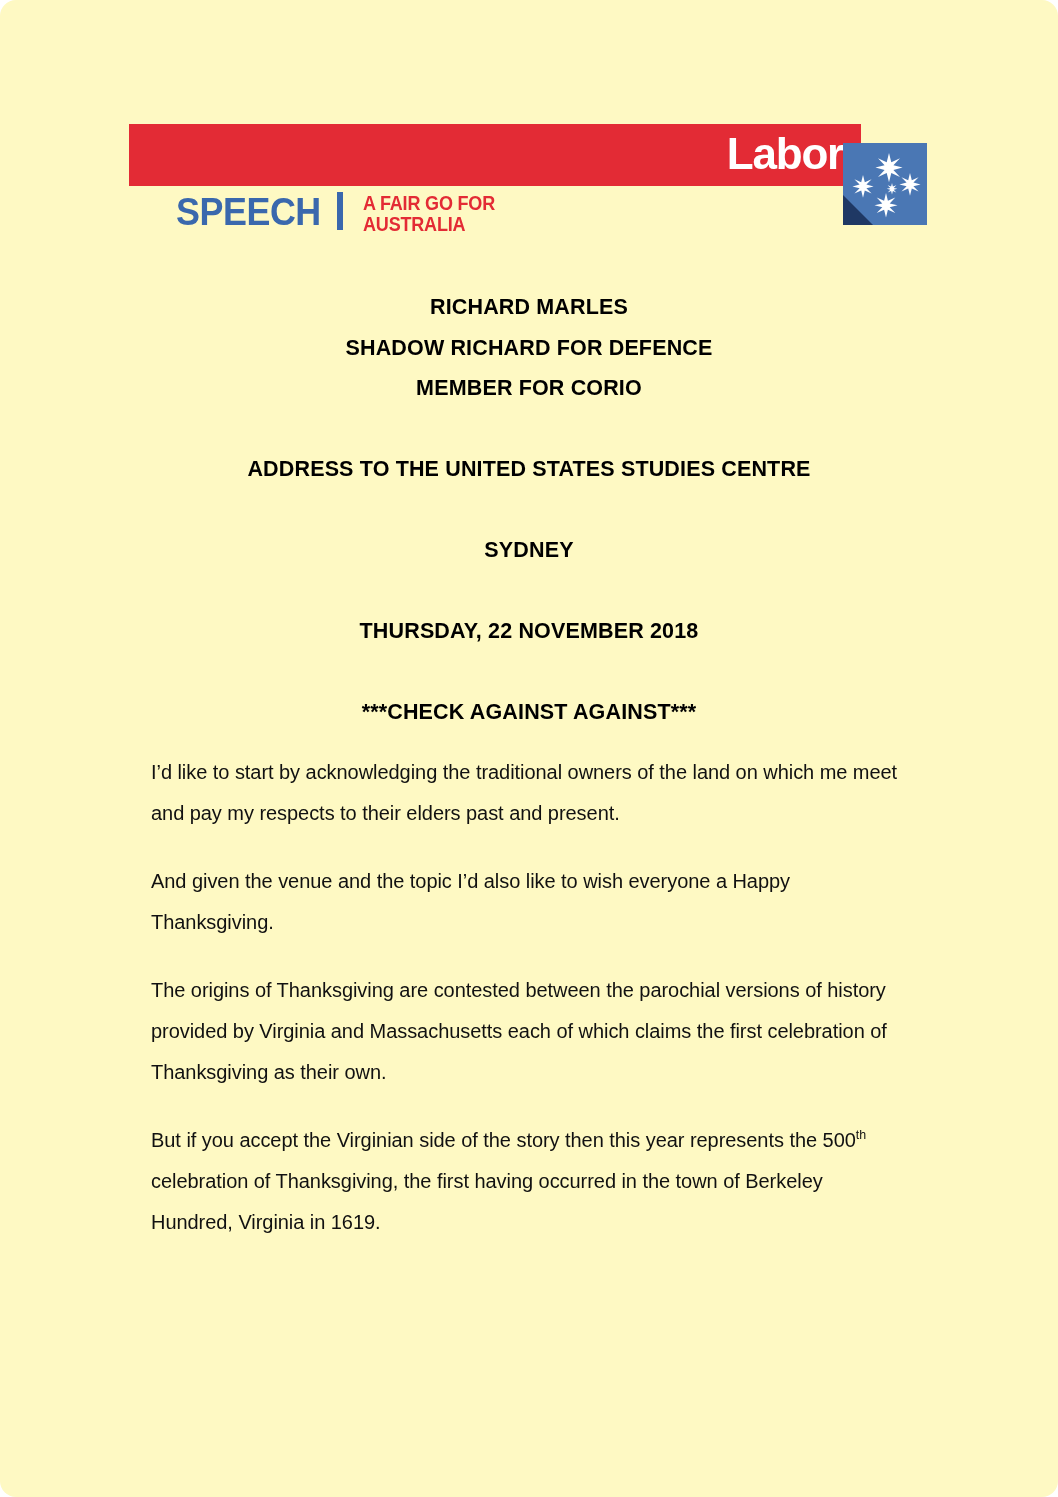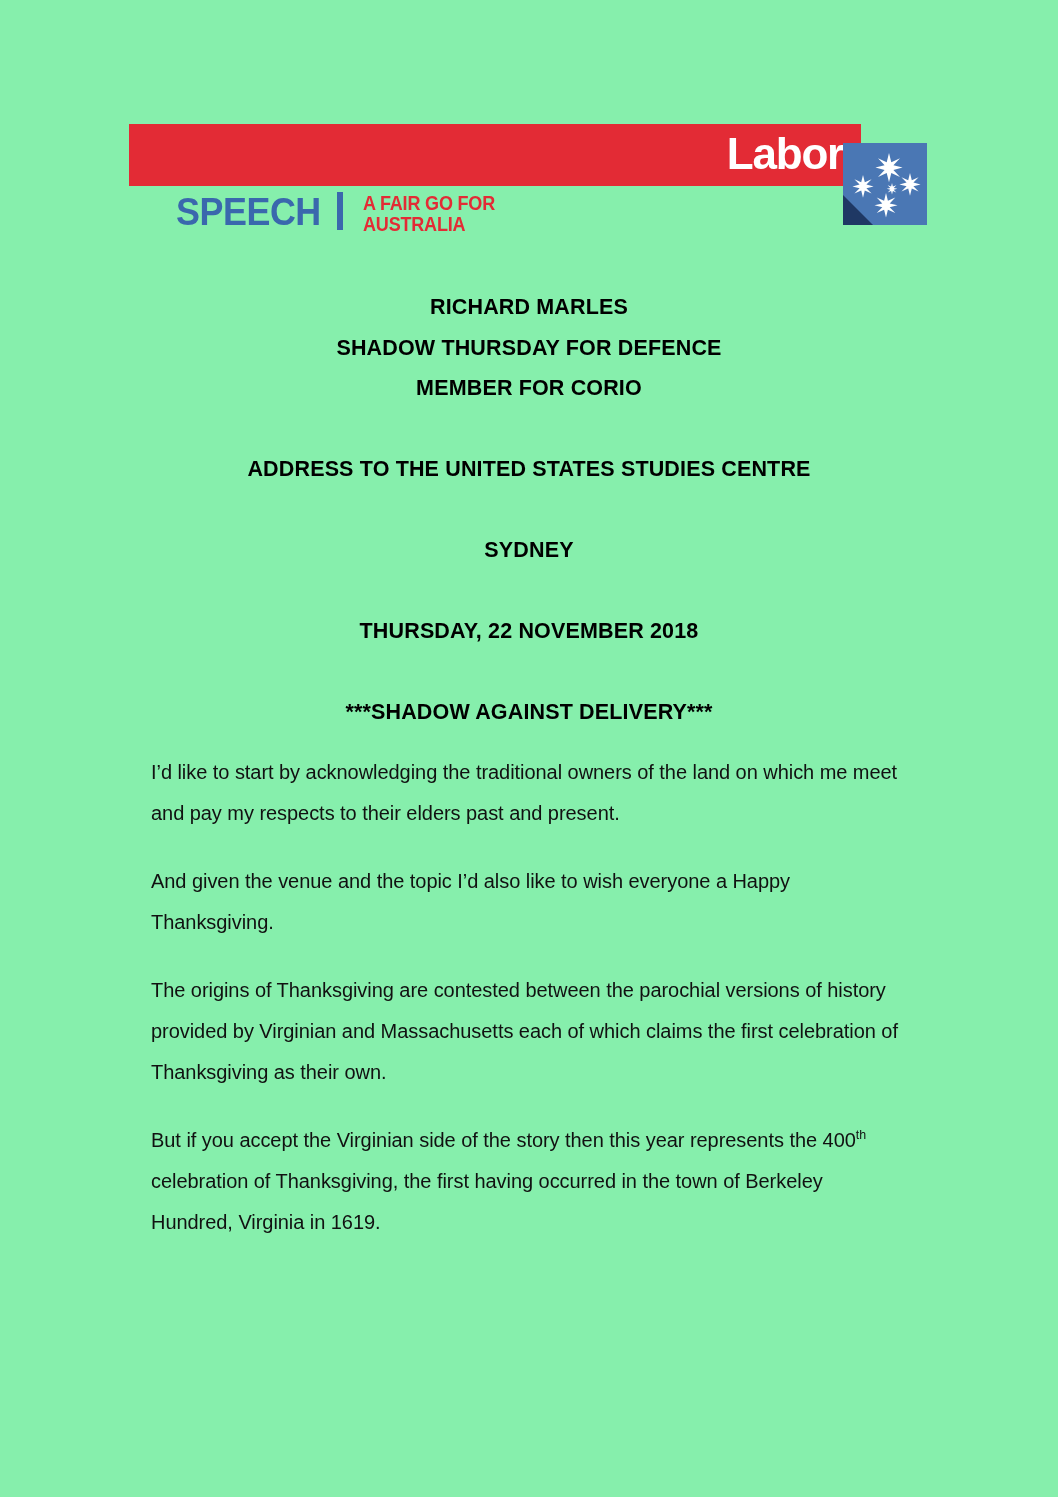--- a/index.html
+++ b/index.html
@@ -12,21 +12,22 @@
     height: 1497px;
     position: relative;
     overflow: hidden;
     font-family: "Liberation Sans", sans-serif;
     color: #000000;
   }
 
   .page {
     position: absolute;
     inset: 0;
-    background: #86efac;
+    background: #fef9c3;
+    border-radius: 16px;
   }
 
   
   .letterhead {
     position: absolute;
     left: 129px;
     top: 124px;
     width: 800px;
     height: 116px;
   }
@@ -177,32 +178,32 @@
       <div class="speech-divider"></div>
       <div class="tagline">
         <div>A FAIR GO FOR</div>
         <div>AUSTRALIA</div>
       </div>
     </div>
   </div>
 
   <div class="title-block">
     <div class="title-line">RICHARD MARLES</div>
-    <div class="title-line">SHADOW THURSDAY FOR DEFENCE</div>
+    <div class="title-line">SHADOW RICHARD FOR DEFENCE</div>
     <div class="title-line">MEMBER FOR CORIO</div>
     <div class="spacer-line"></div>
     <div class="title-line title-underline">ADDRESS TO THE UNITED STATES STUDIES CENTRE</div>
     <div class="spacer-line"></div>
     <div class="title-line">SYDNEY</div>
     <div class="spacer-line"></div>
     <div class="title-line">THURSDAY, 22 NOVEMBER 2018</div>
     <div class="spacer-line"></div>
-    <div class="title-line">***SHADOW AGAINST DELIVERY***</div>
+    <div class="title-line">***CHECK AGAINST AGAINST***</div>
   </div>
 
   <div class="body-block">
     <p class="para">I’d like to start by acknowledging the traditional owners of the land on which me meet and pay my respects to their elders past and present.</p>
     <p class="para">And given the venue and the topic I’d also like to wish everyone a Happy Thanksgiving.</p>
-    <p class="para">The origins of Thanksgiving are contested between the parochial versions of history provided by Virginian and Massachusetts each of which claims the first celebration of Thanksgiving as their own.</p>
-    <p class="para"><span>But if you accept the Virginian side of the story then this year represents the 400</span><sup>th</sup><span> celebration of Thanksgiving, the first having occurred in the town of Berkeley Hundred, Virginia in 1619.</span></p>
+    <p class="para">The origins of Thanksgiving are contested between the parochial versions of history provided by Virginia and Massachusetts each of which claims the first celebration of Thanksgiving as their own.</p>
+    <p class="para"><span>But if you accept the Virginian side of the story then this year represents the 500</span><sup>th</sup><span> celebration of Thanksgiving, the first having occurred in the town of Berkeley Hundred, Virginia in 1619.</span></p>
   </div>
 
 </div>
 
 </body></html>

